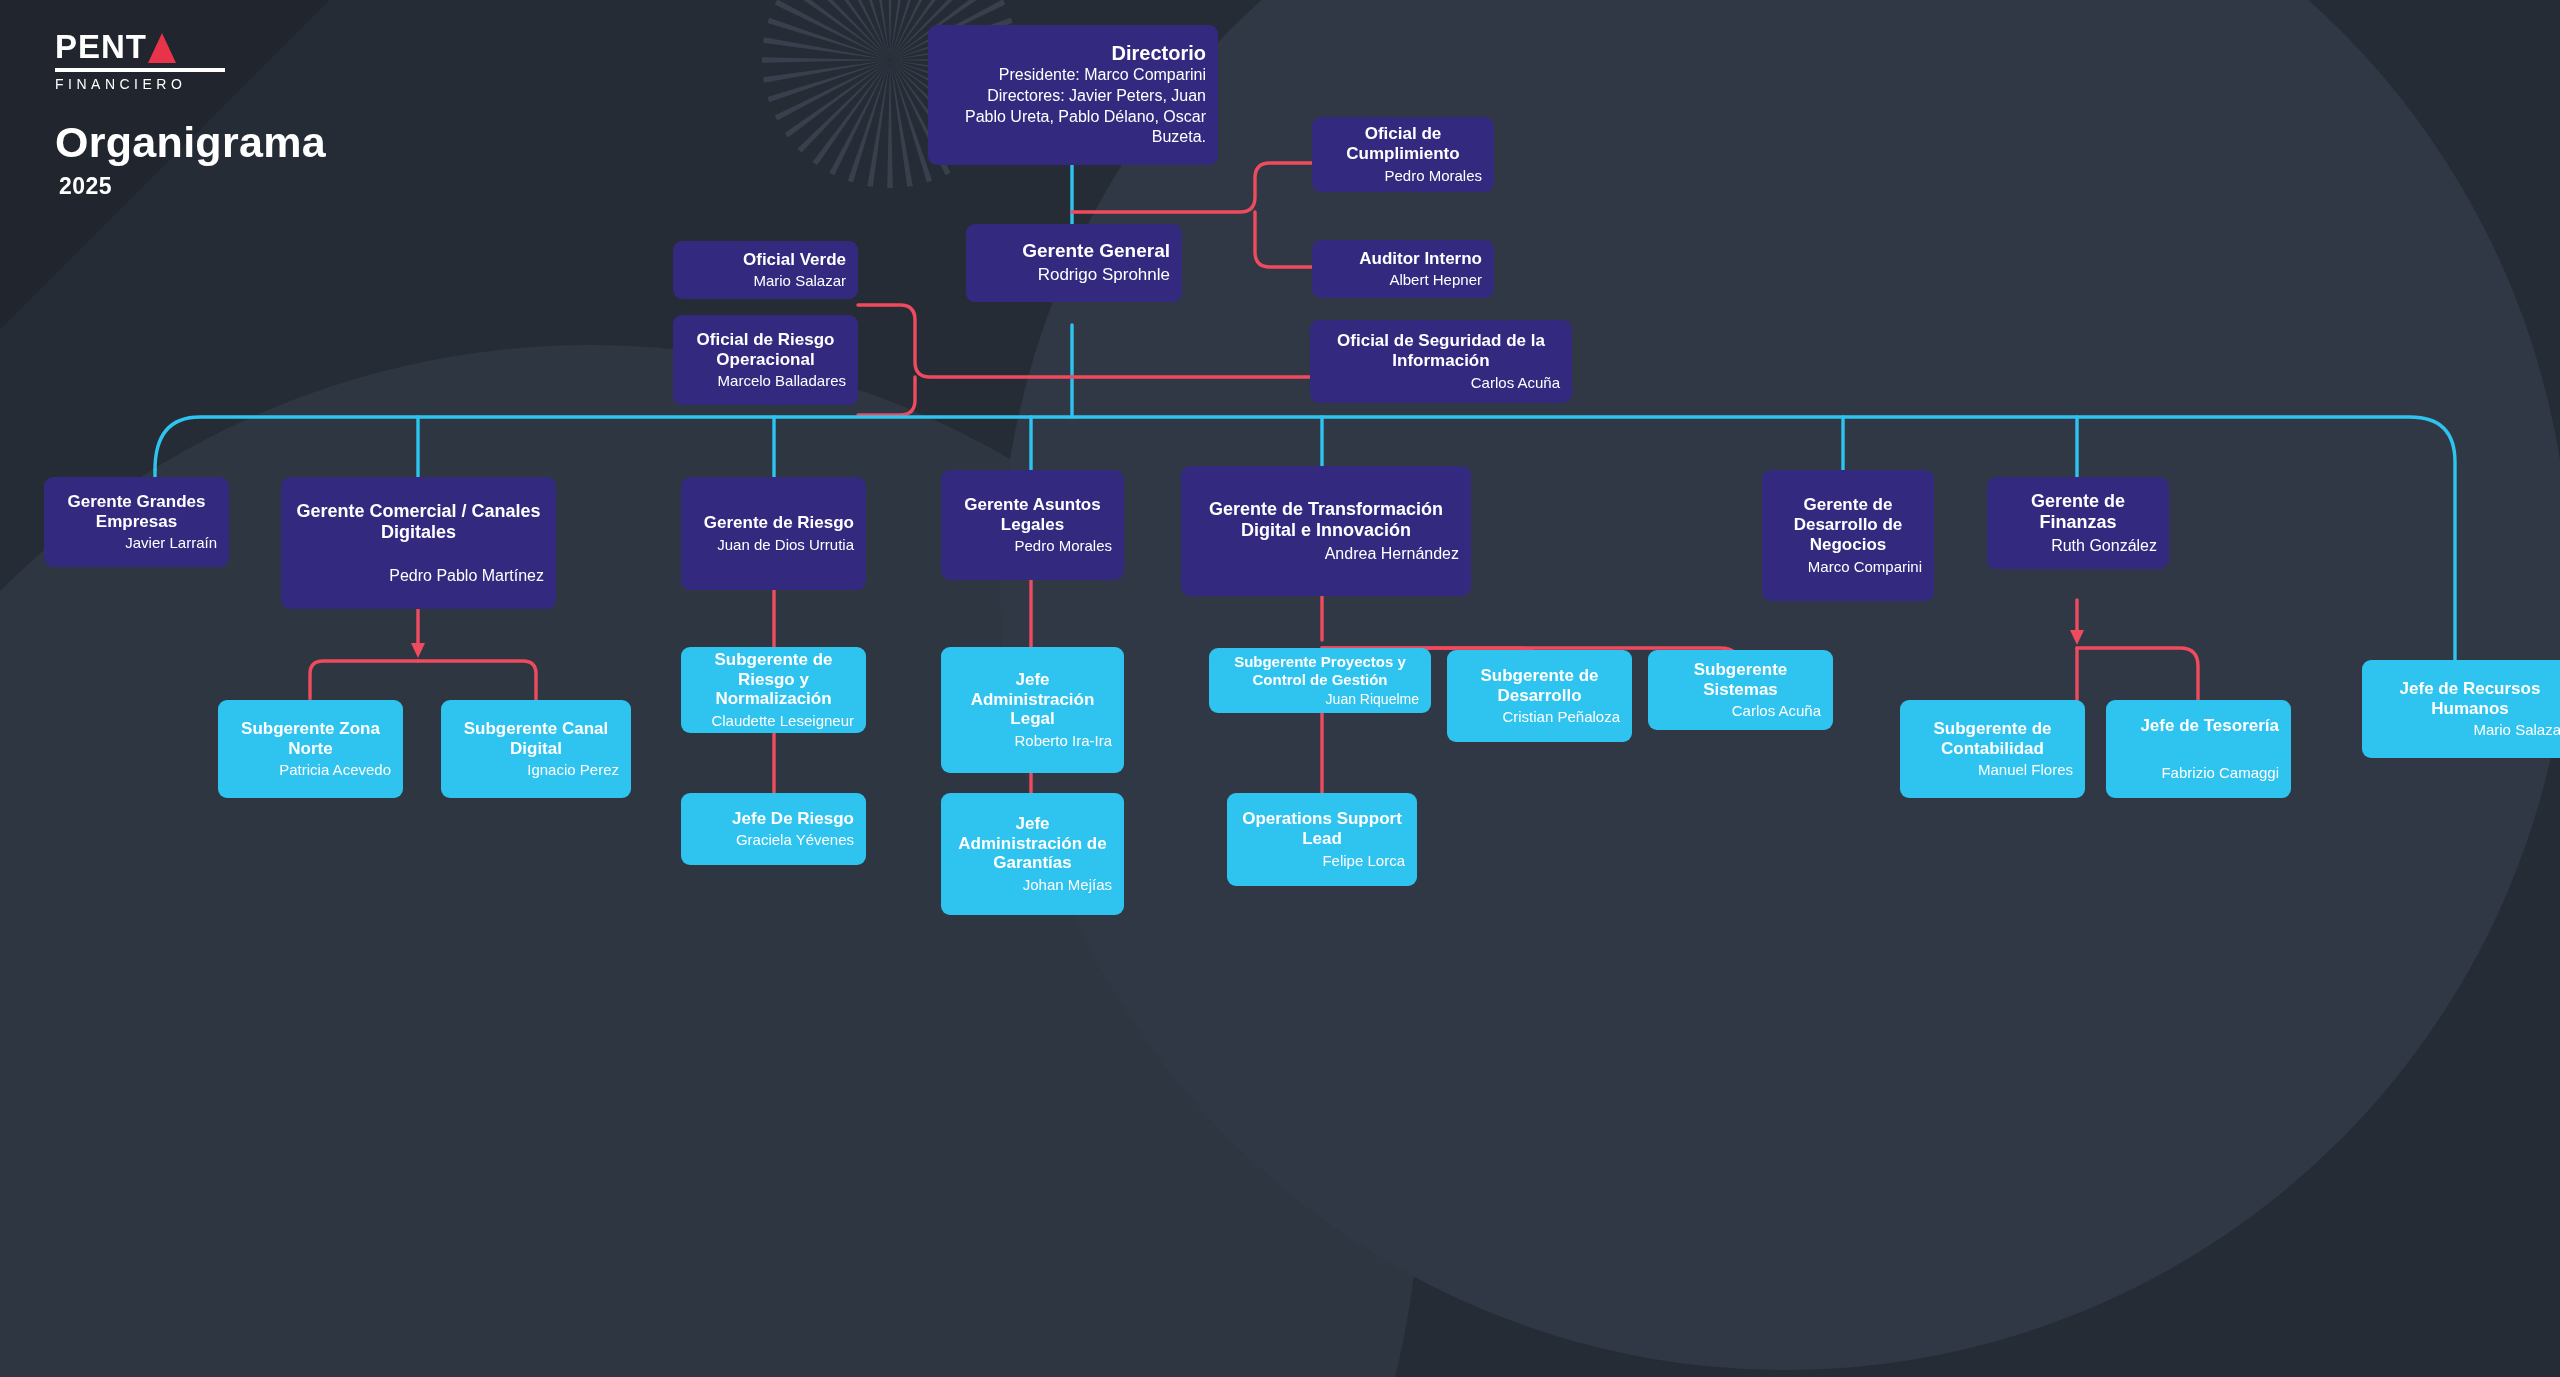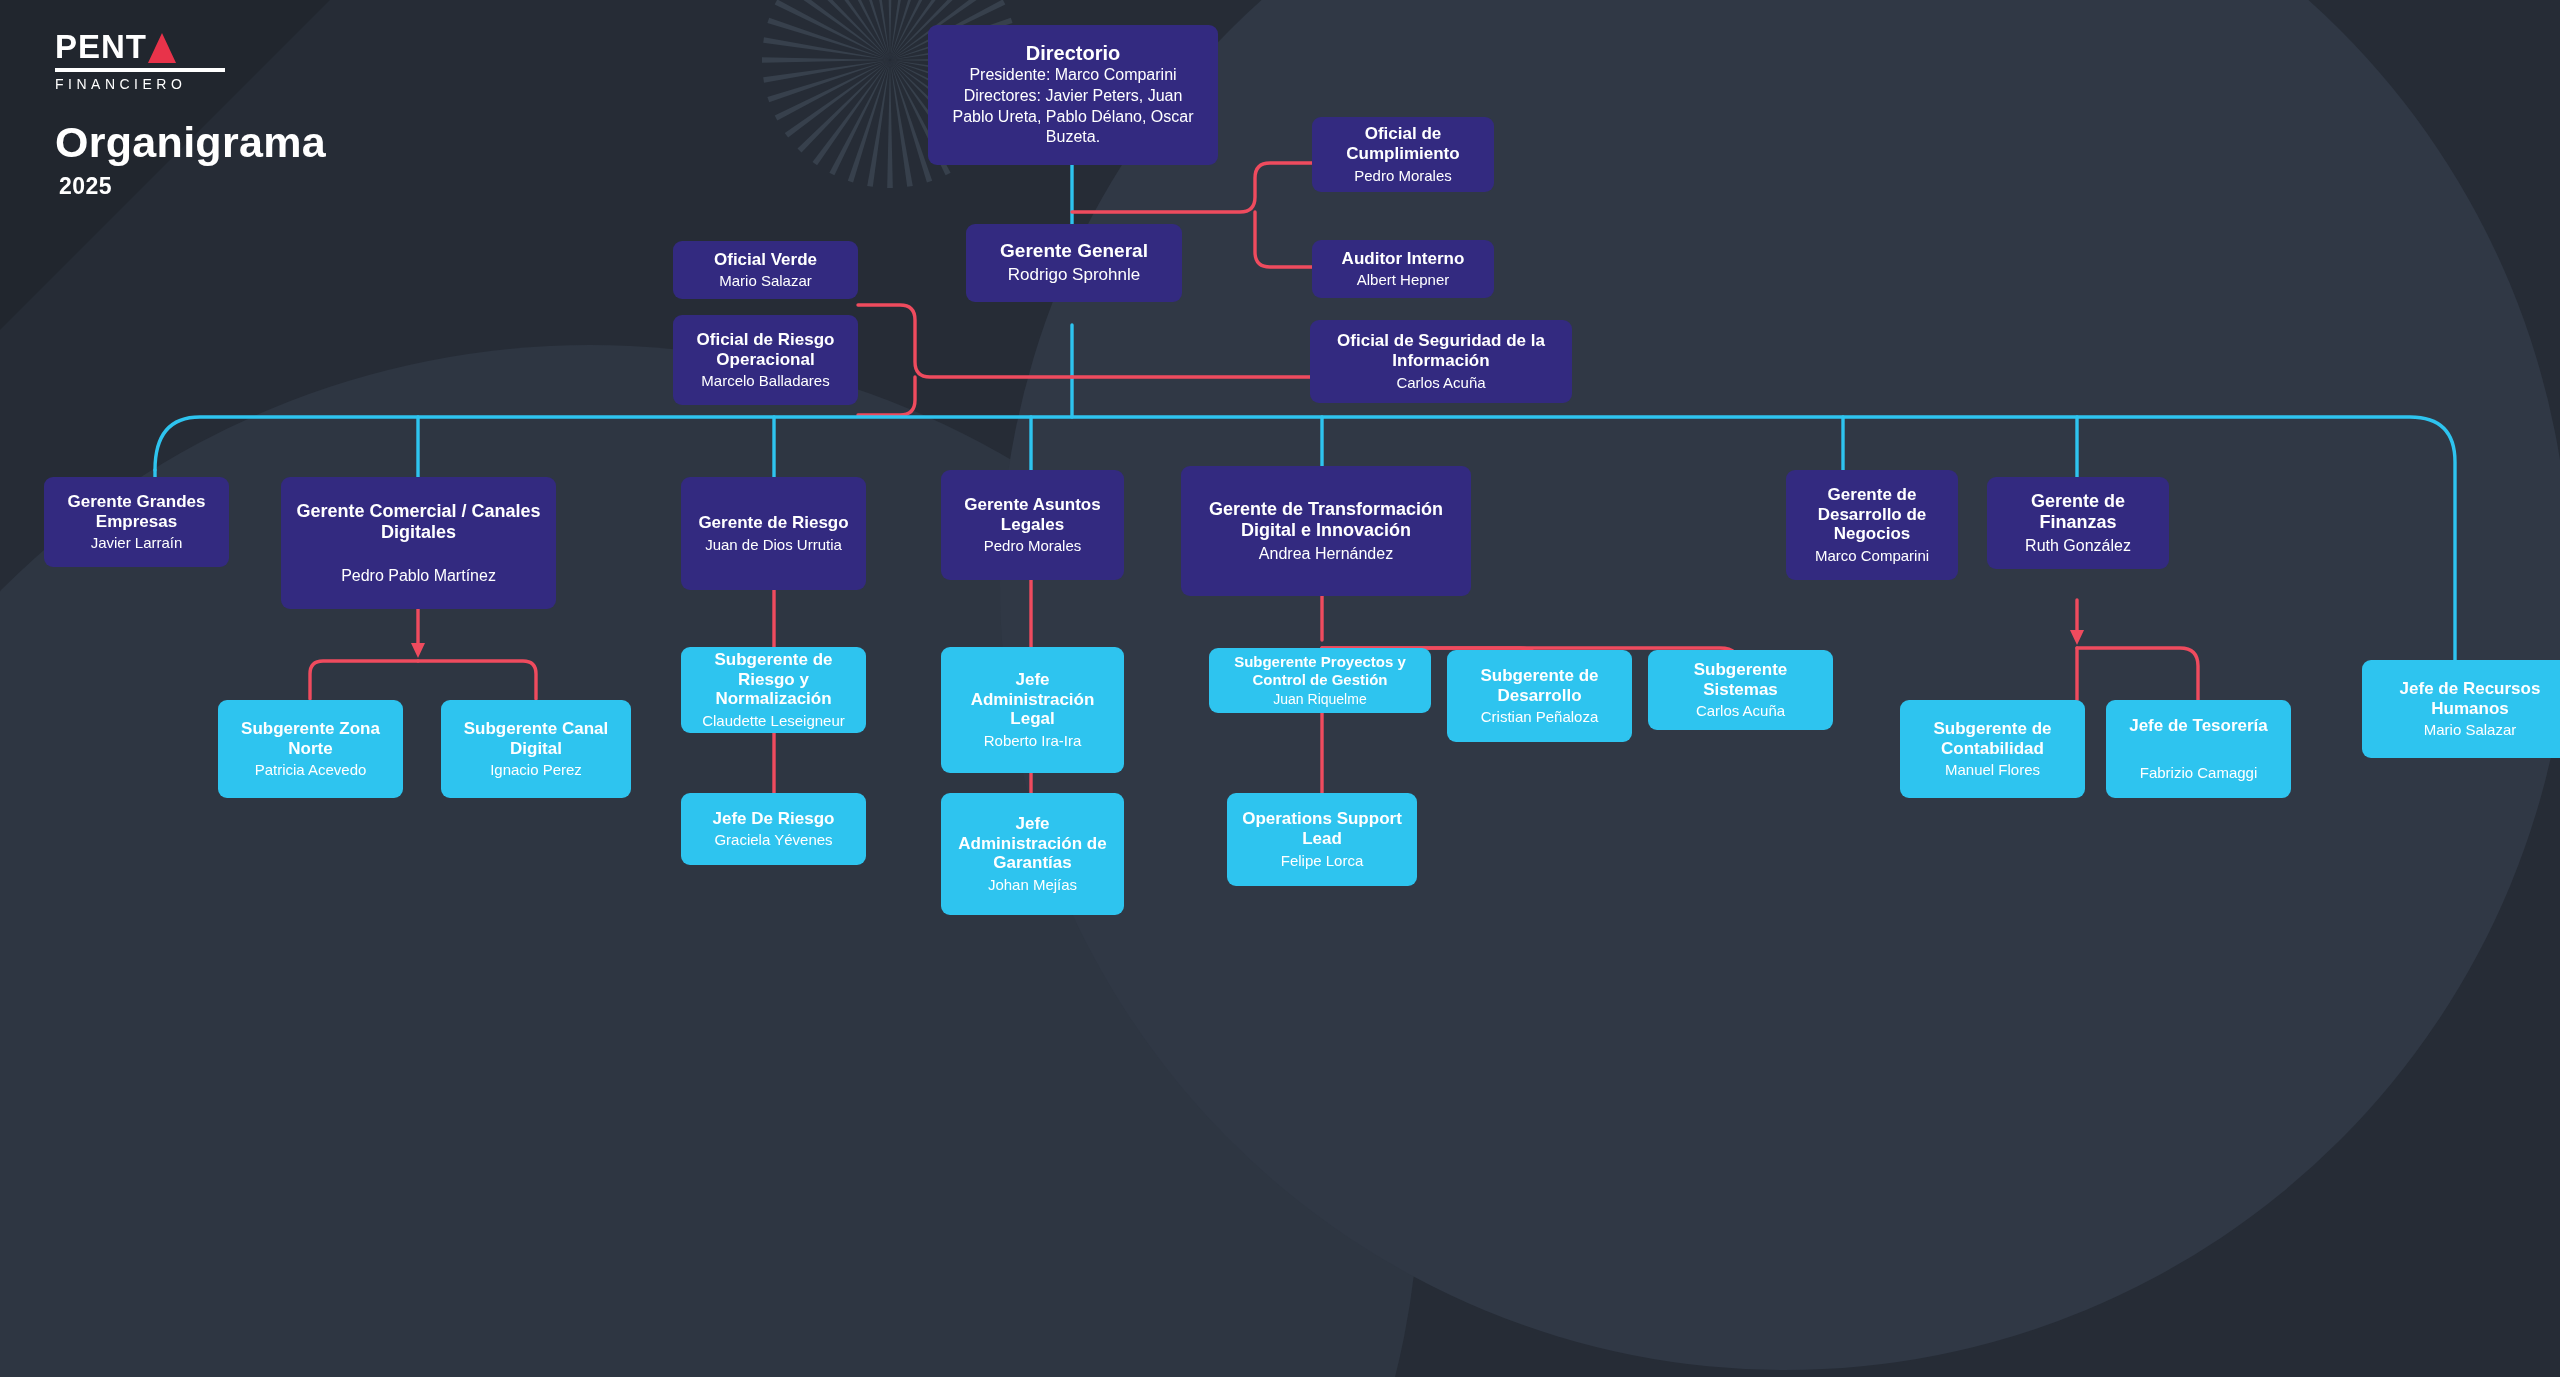--- a/index.html
+++ b/index.html
@@ -47,21 +47,21 @@
     border-bottom:30px solid #e8334a;
   }
   .logo-rule { width:170px; height:4px; background:#fff; margin:5px 0 4px 0; }
   .logo-sub { font-size:14px; letter-spacing:4.5px; color:#fff; font-weight:normal; }
   #page-title { font-size:43px; font-weight:bold; margin-top:26px; letter-spacing:.3px; }
   #page-year  { font-size:23px; font-weight:bold; margin-top:6px; margin-left:4px; letter-spacing:.5px; }
 
   
   .node {
     position:absolute; z-index:4; border-radius:9px;
-    display:flex; flex-direction:column; align-items:center; justify-content:center;
+    display:flex; flex-direction:column; align-items:flex-end; justify-content:center;
     text-align:center; padding:9px 12px;
   }
   .node.purple { background:#332a80; }
   .node.cyan   { background:#2ec4ef; }
   .node .title { font-weight:bold; line-height:1.17; }
   .node .name  { font-weight:normal; line-height:1.2; margin-top:3px; }
 
   .sz-xl .title { font-size:19px; }
   .sz-xl .name  { font-size:17px; }
   .sz-lg .title { font-size:18px; }
@@ -293,21 +293,21 @@
 <div class="node cyan sz-md" style="left:1447px; top:650px; width:185px; height:92px;">
   <div class="title">Subgerente de Desarrollo</div>
   <div class="name">Cristian Peñaloza</div>
 </div>
 
 <div class="node cyan sz-md" style="left:1648px; top:650px; width:185px; height:80px;">
   <div class="title">Subgerente Sistemas</div>
   <div class="name">Carlos Acuña</div>
 </div>
 
-<div class="node purple sz-md" style="left:1762px; top:470px; width:172px; height:110px;margin-left:24px;">
+<div class="node purple sz-md" style="left:1762px; top:470px; width:172px; height:131px;">
   <div class="title">Gerente de Desarrollo de Negocios</div>
   <div class="name">Marco Comparini</div>
 </div>
 
 <div class="node purple sz-lg" style="left:1987px; top:477px; width:182px; height:92px;">
   <div class="title">Gerente de Finanzas</div>
   <div class="name">Ruth González</div>
 </div>
 
 <div class="node cyan sz-md" style="left:1900px; top:700px; width:185px; height:98px;">

